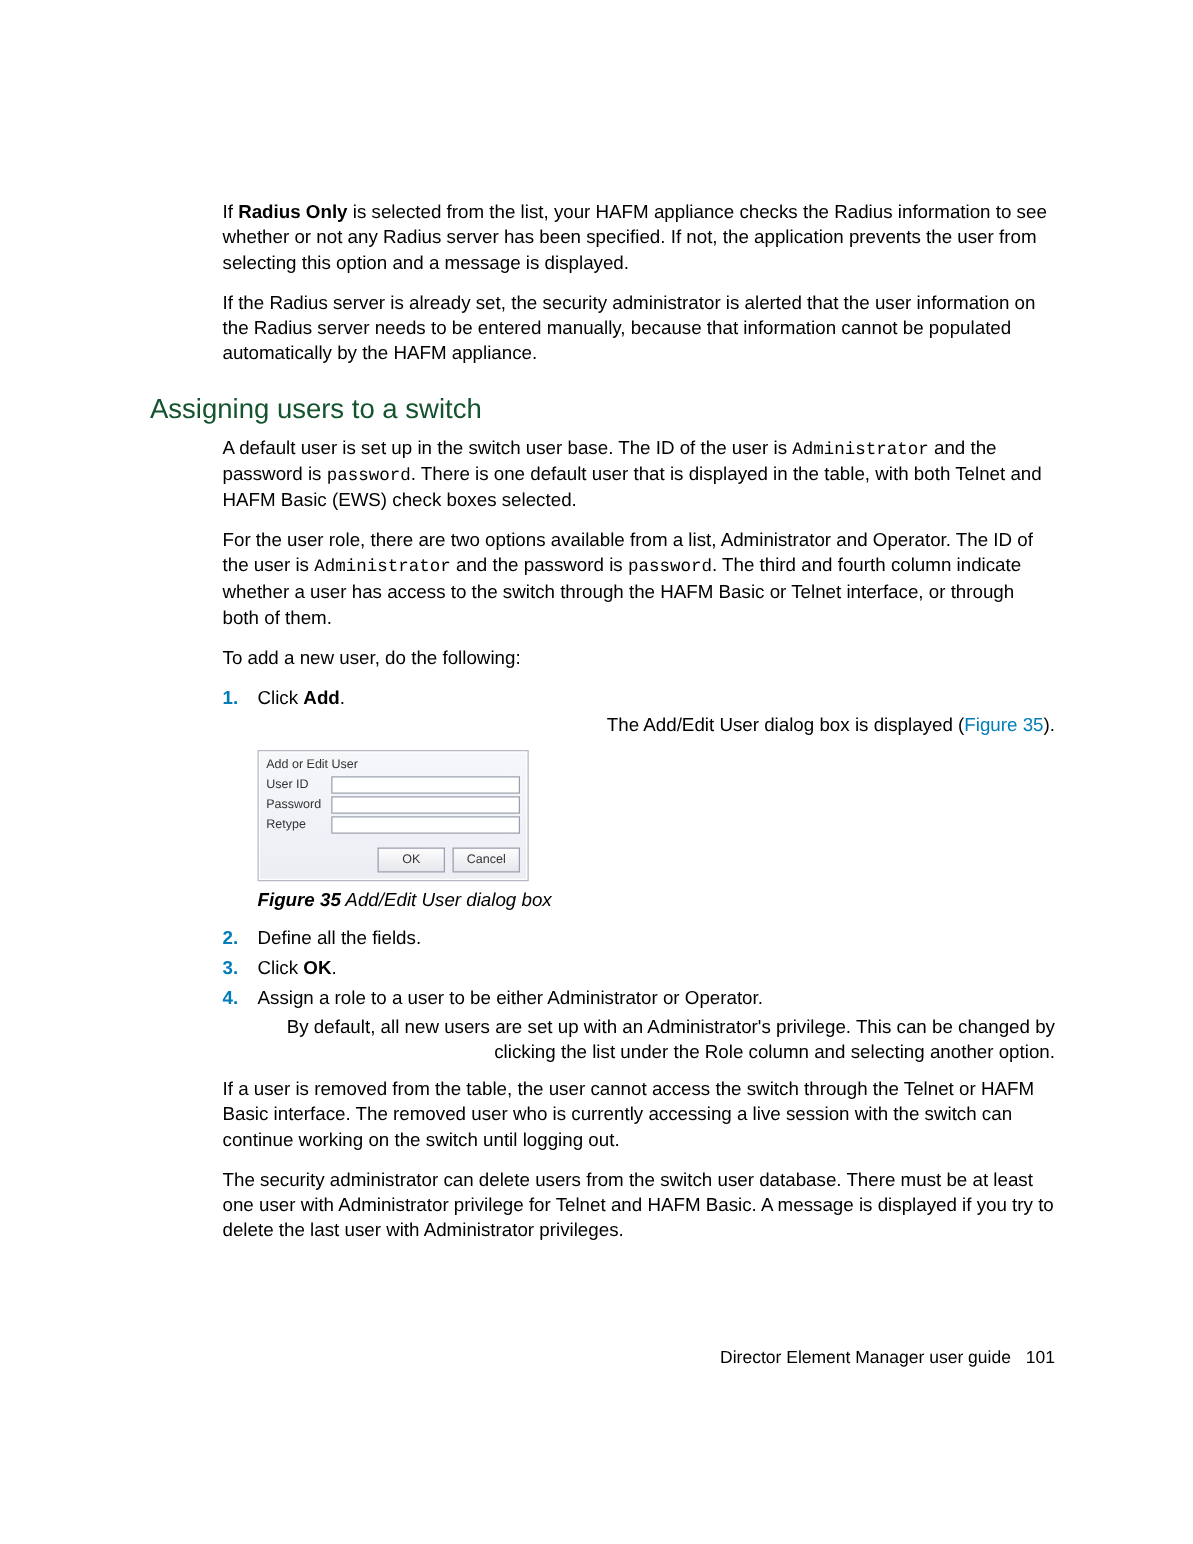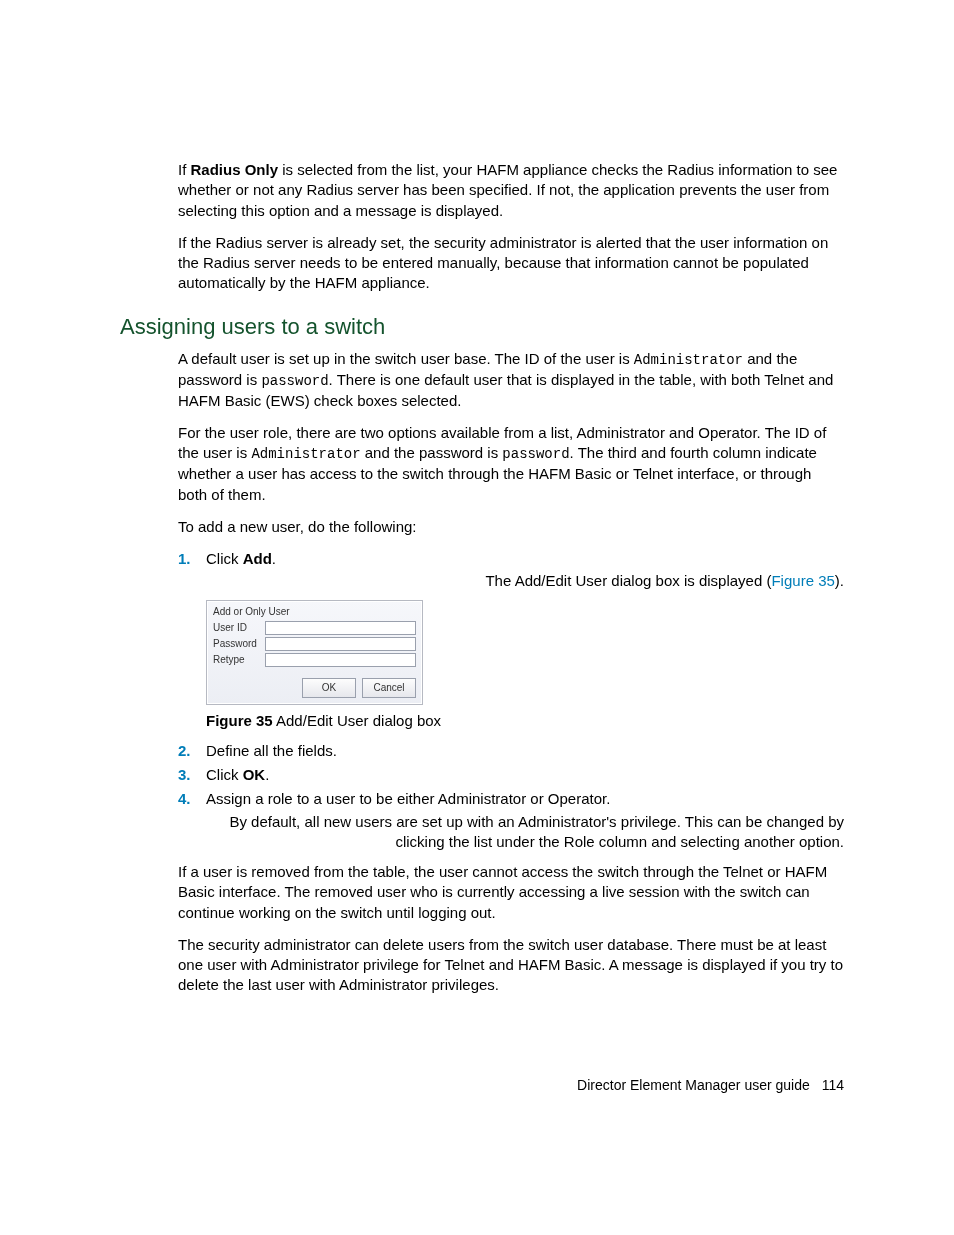--- a/index.html
+++ b/index.html
@@ -53,20 +53,21 @@
     top: 0;
     color: #007db8;
     font-weight: 700;
   }
   ol.steps > li .sub {
     margin-top: 2px;
     text-align: right;
   }
   .fig-caption {
     margin: 6px 0 10px 0;
+    font-style: italic;
   }
   .fig-num {
     font-weight: 700;
   }
   .figref {
     color: #007db8;
   }
 
   
   .dialog {
@@ -151,21 +152,21 @@
     <ol class="steps">
       <li>
         <span class="num">1.</span>
         <span>Click </span><span class="bold">Add</span><span>.</span>
         <div class="sub">
           <span>The Add/Edit User dialog box is displayed (</span><span class="figref">Figure 35</span><span>).</span>
         </div>
 
         
         <div class="dialog">
-          <div class="dlg-title">Add or Only User</div>
+          <div class="dlg-title">Add or Edit User</div>
           <div class="row">
             <label>User ID</label>
             <div class="inp"></div>
           </div>
           <div class="row">
             <label>Password</label>
             <div class="inp"></div>
           </div>
           <div class="row">
             <label>Retype</label>
@@ -200,14 +201,14 @@
     </ol>
 
     <p>If a user is removed from the table, the user cannot access the switch through the Telnet or HAFM Basic interface. The removed user who is currently accessing a live session with the switch can continue working on the switch until logging out.</p>
     <p>The security administrator can delete users from the switch user database. There must be at least one user with Administrator privilege for Telnet and HAFM Basic. A message is displayed if you try to delete the last user with Administrator privileges.</p>
   </div>
 
 </div>
 
 <div class="footer">
   <span>Director Element Manager user guide</span>
-  <span class="pn">114</span>
+  <span class="pn">101</span>
 </div>
 
 </body></html>

